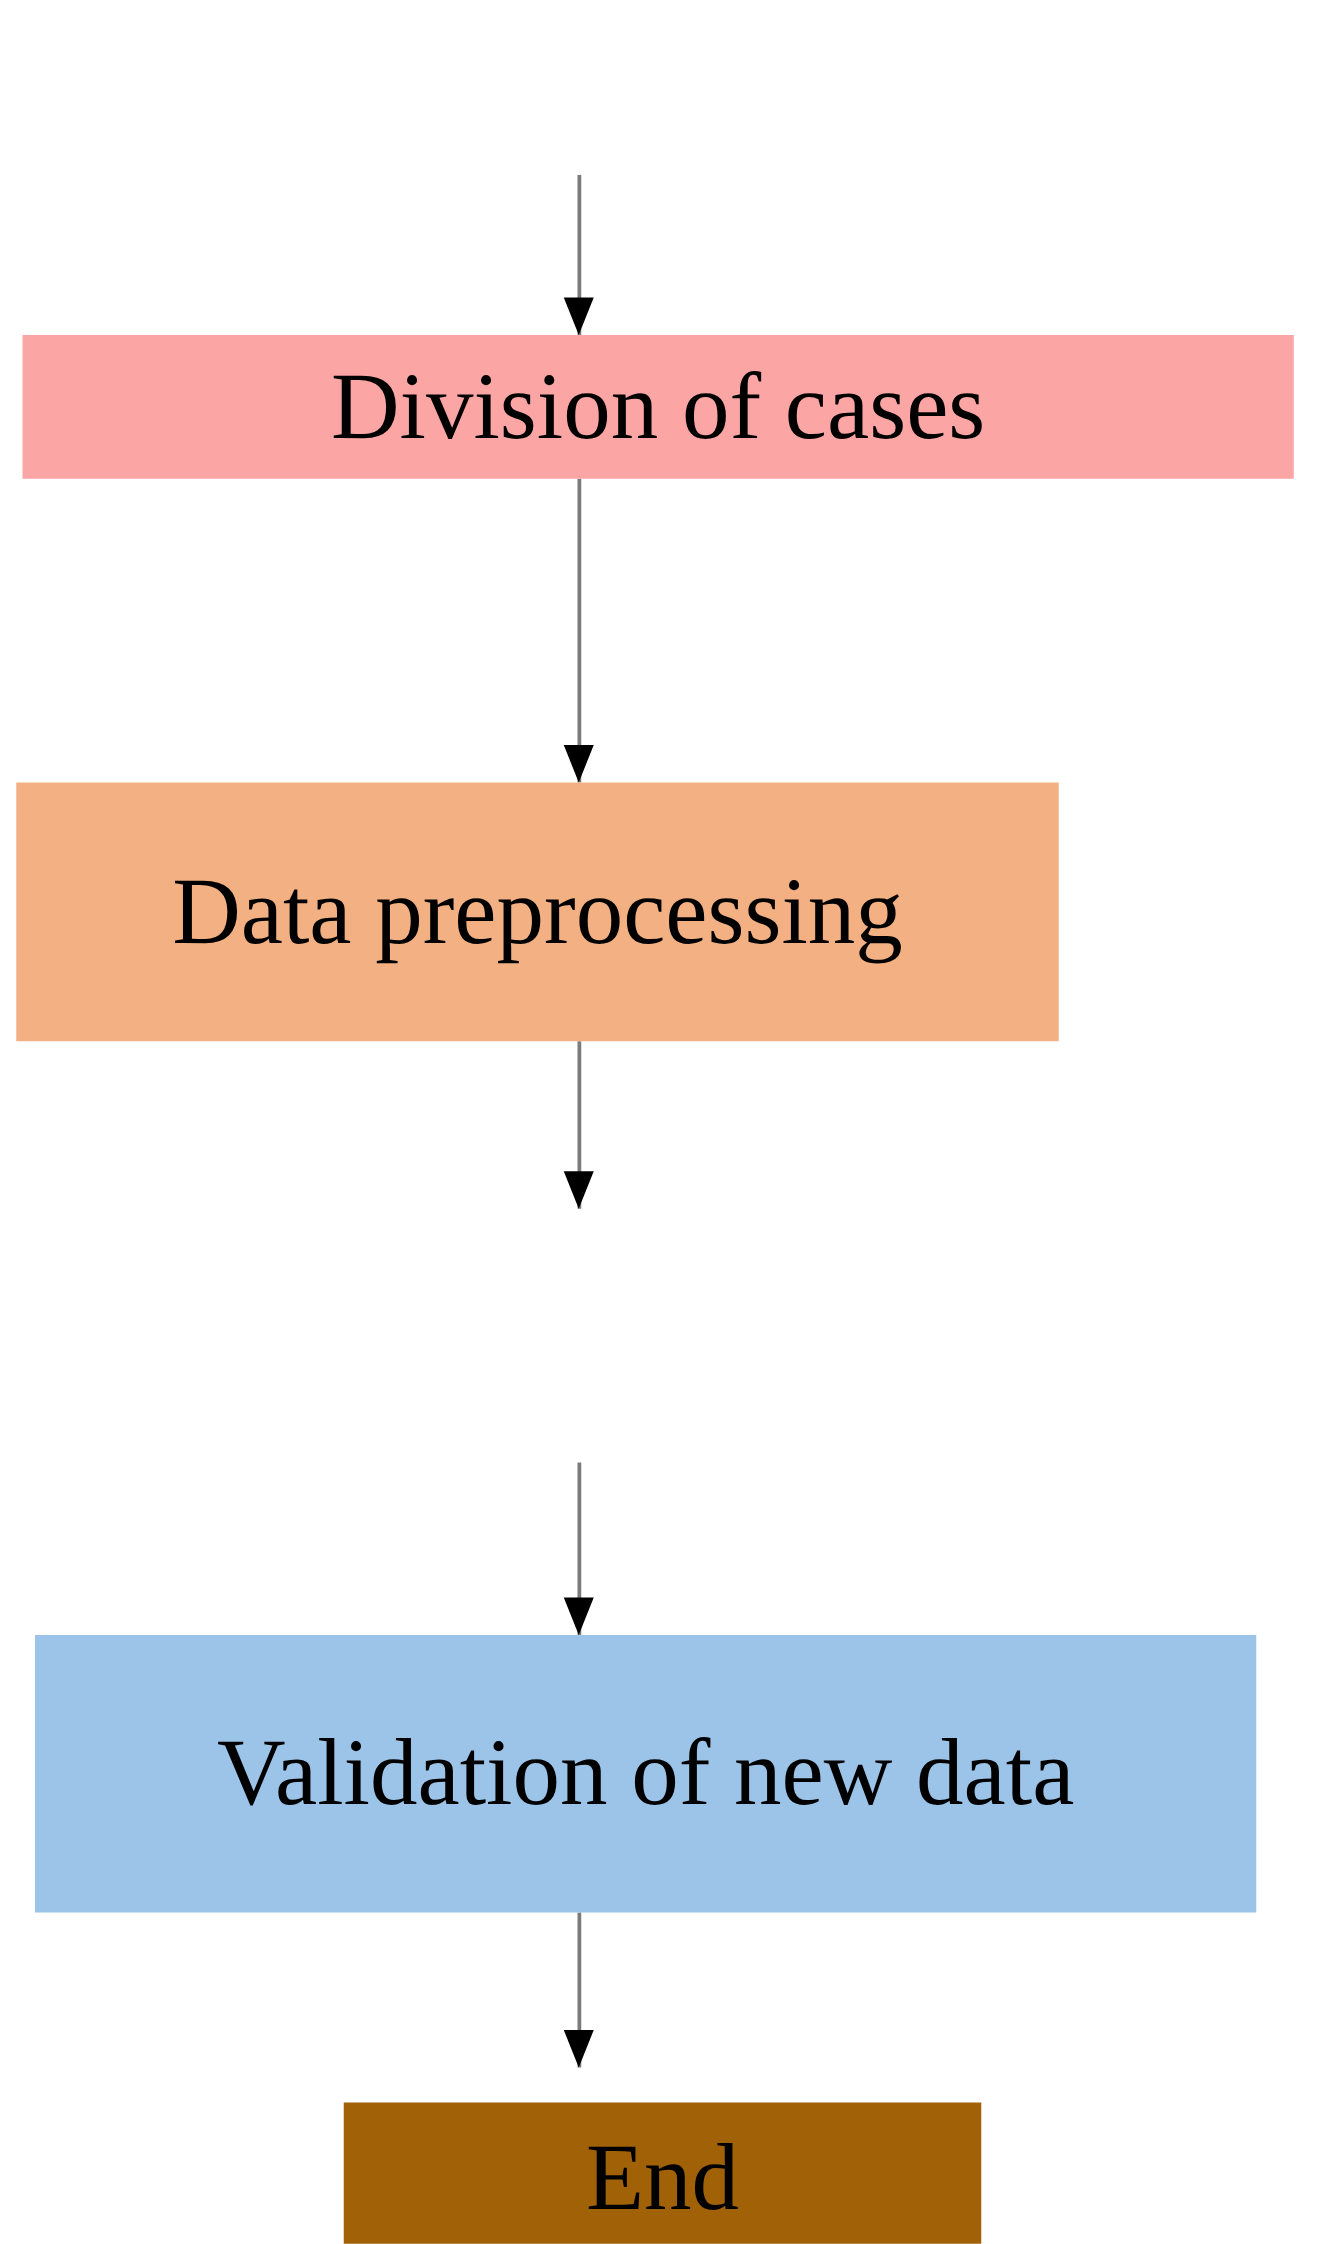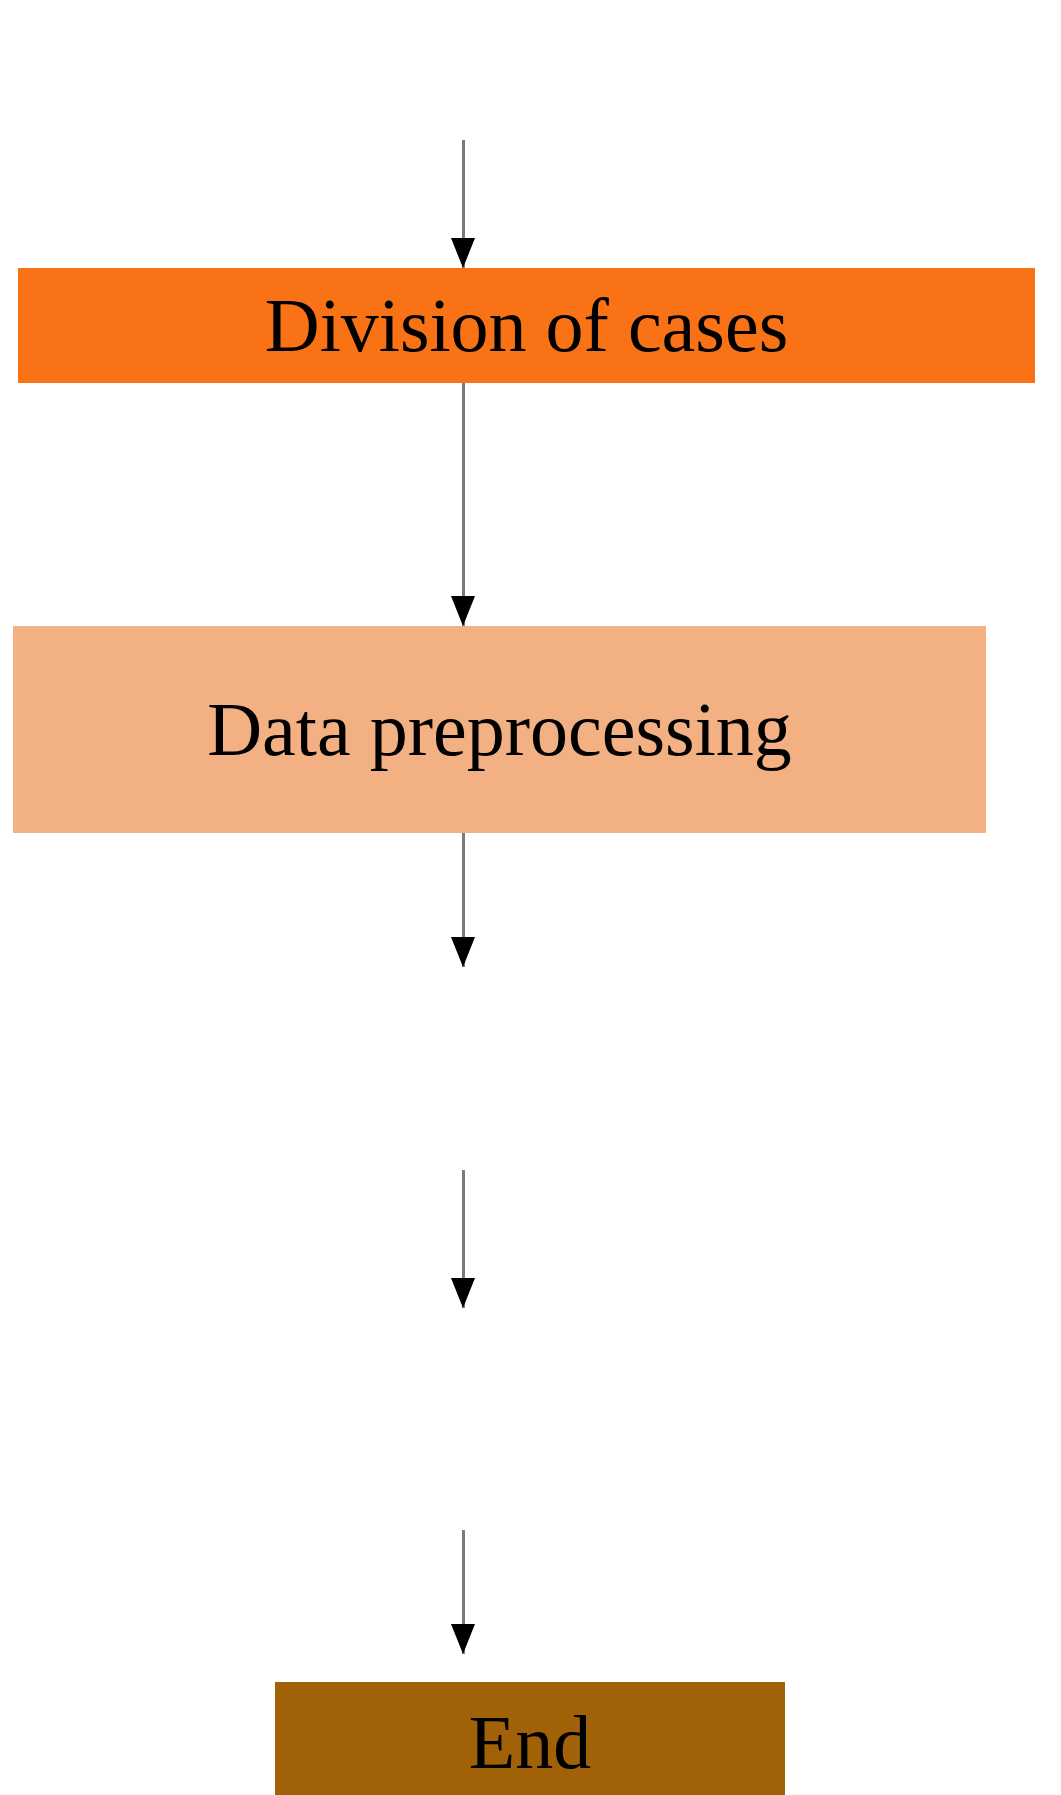--- a/index.html
+++ b/index.html
@@ -81,27 +81,30 @@
     <div class="conn-line" style="height:138px;"></div>
     <div class="conn-head" style="top:108px;"></div>
   </div>
 
   <div class="connector" style="left:462px; top:1530px;">
     <div class="conn-line" style="height:124px;"></div>
     <div class="conn-head" style="top:94px;"></div>
   </div>
 
 
-  <div class="node" style="left:18px; top:268px; width:1017px; height:115px; background:#f97316; font-size:76px;justify-content:center;">
+  <div class="node" style="left:18px; top:268px; width:1017px; height:115px; background:#fca5a5; font-size:76px;justify-content:center;">
     <span class="node-label">Division of cases</span>
   </div>
 
-  <div class="node" style="left:13px; top:626px; width:973px; height:207px; background:#F3B183; font-size:76px;">
+  <div class="node" style="left:13px; top:626px; width:834px; height:207px; background:#F3B183; font-size:76px;">
     <span class="node-label">Data preprocessing</span>
   </div>
 
 
+  <div class="node" style="left:28px; top:1308px; width:977px; height:222px; background:#9CC3E8; font-size:76px;">
+    <span class="node-label">Validation of new data</span>
+  </div>
 
   <div class="node" style="left:275px; top:1654px; width:510px; height:122px; background:#a16207; font-size:76px;margin-top:28px;">
     <span class="node-label">End</span>
   </div>
 
 </div>
 
 </body></html>

